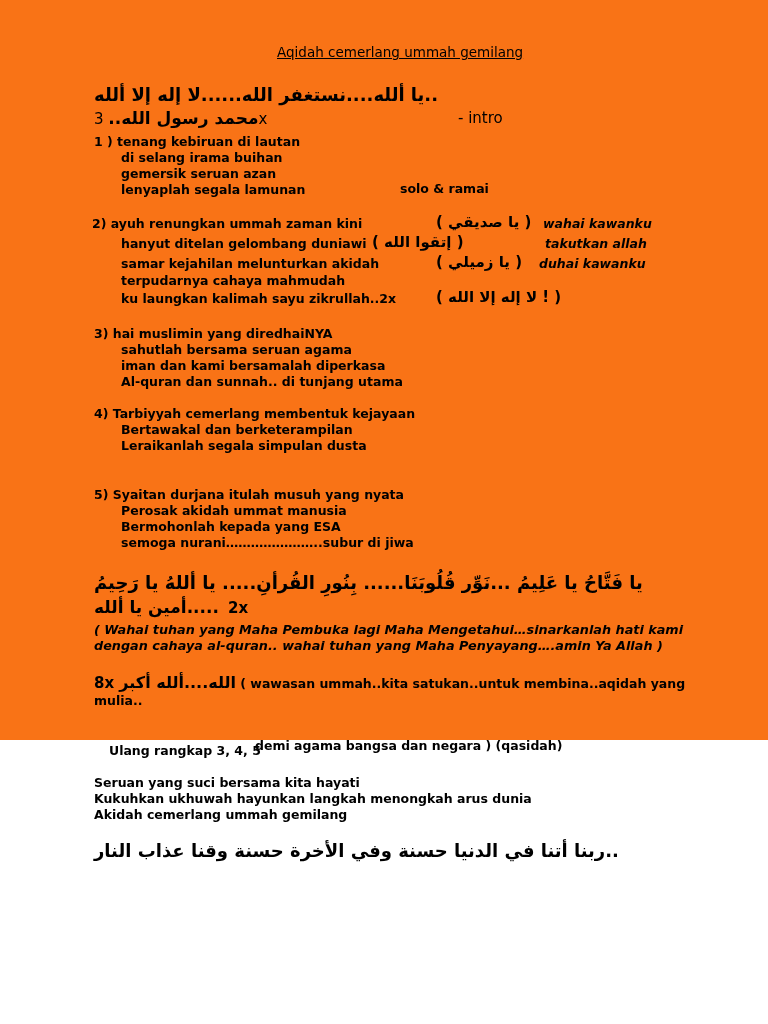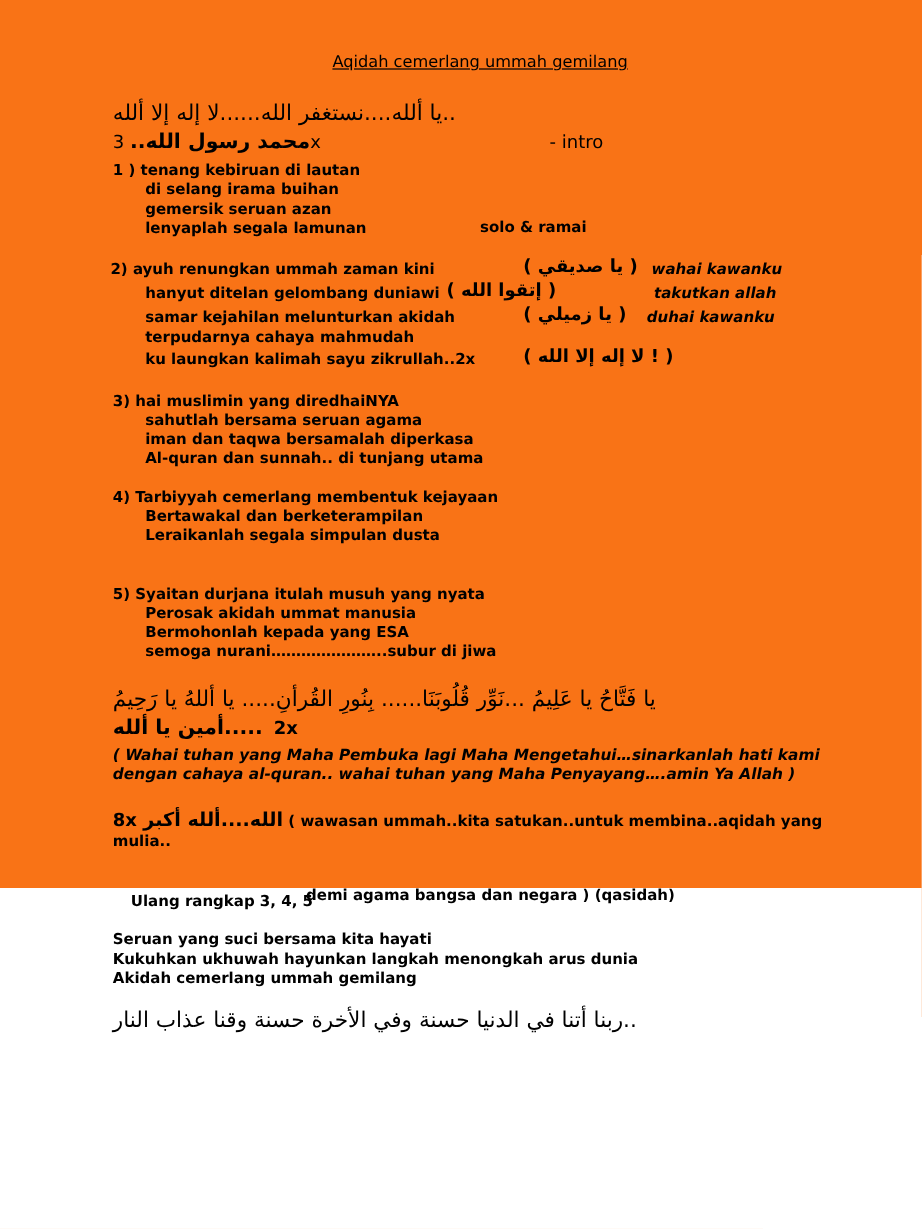--- a/index.html
+++ b/index.html
@@ -1,21 +1,21 @@
 <!DOCTYPE html>
 <html><head>
 <meta charset="utf-8">
 <style>
   html, body { margin: 0; padding: 0; background: #ffffff; }
   body { width: 768px; height: 1024px; position: relative; overflow: hidden;
          font-family: "DejaVu Sans", sans-serif; color: #000; }
   .page { position: absolute; left: 0; top: 0; width: 768px; height: 740px; background: #f97316; }
   .abs { position: absolute; white-space: nowrap; }
   .title { left: 277px; top: 44px; font-size: 13.5px; text-decoration: underline; }
-  .ar { font-weight: normal; font-size: 17px; direction: rtl; unicode-bidi: plaintext; }
+  .ar { font-weight: bold; font-size: 17px; direction: rtl; unicode-bidi: plaintext; }
   .arb { font-weight: bold; font-size: 15px; }
   .it { font-style: italic; font-weight: bold; font-size: 12.5px; }
   .big { font-size: 14.5px; font-weight: bold; }
   .n { font-weight: bold; font-size: 12.5px; }
 </style>
 </head>
 <body>
 
 <div class="page">
 
@@ -43,21 +43,21 @@
   <div class="abs arb" dir="rtl" style="left:372px; top:233px;">( إتقوا الله )</div>
   <div class="abs arb" dir="rtl" style="left:436px; top:253px;">( يا زميلي )</div>
   <div class="abs arb" dir="rtl" style="left:436px; top:288px;">( ! لا إله إلا الله )</div>
 
   <div class="abs it" style="left:543px; top:216px;">wahai kawanku</div>
   <div class="abs it" style="left:545px; top:236px;">takutkan allah</div>
   <div class="abs it" style="left:539px; top:256px;">duhai kawanku</div>
 
   <div class="abs n" style="left:94px; top:326px;">3)  hai muslimin yang diredhaiNYA</div>
   <div class="abs n" style="left:121px; top:342px;">sahutlah bersama seruan agama</div>
-  <div class="abs n" style="left:121px; top:358px;">iman dan taqwa bersamalah diperkasa</div>
+  <div class="abs n" style="left:121px; top:358px;">iman dan kami bersamalah diperkasa</div>
   <div class="abs n" style="left:121px; top:374px;">Al-quran dan sunnah.. di tunjang utama</div>
 
   <div class="abs n" style="left:94px; top:406px;">4)  Tarbiyyah cemerlang membentuk kejayaan</div>
   <div class="abs n" style="left:121px; top:422px;">Bertawakal dan berketerampilan</div>
   <div class="abs n" style="left:121px; top:438px;">Leraikanlah segala simpulan dusta</div>
 
   <div class="abs n" style="left:94px; top:487px;">5)  Syaitan durjana itulah musuh yang nyata</div>
   <div class="abs n" style="left:121px; top:503px;">Perosak akidah ummat manusia</div>
   <div class="abs n" style="left:121px; top:519px;">Bermohonlah kepada yang ESA</div>
   <div class="abs n" style="left:121px; top:535px;">semoga nurani…………………..subur di jiwa</div>

